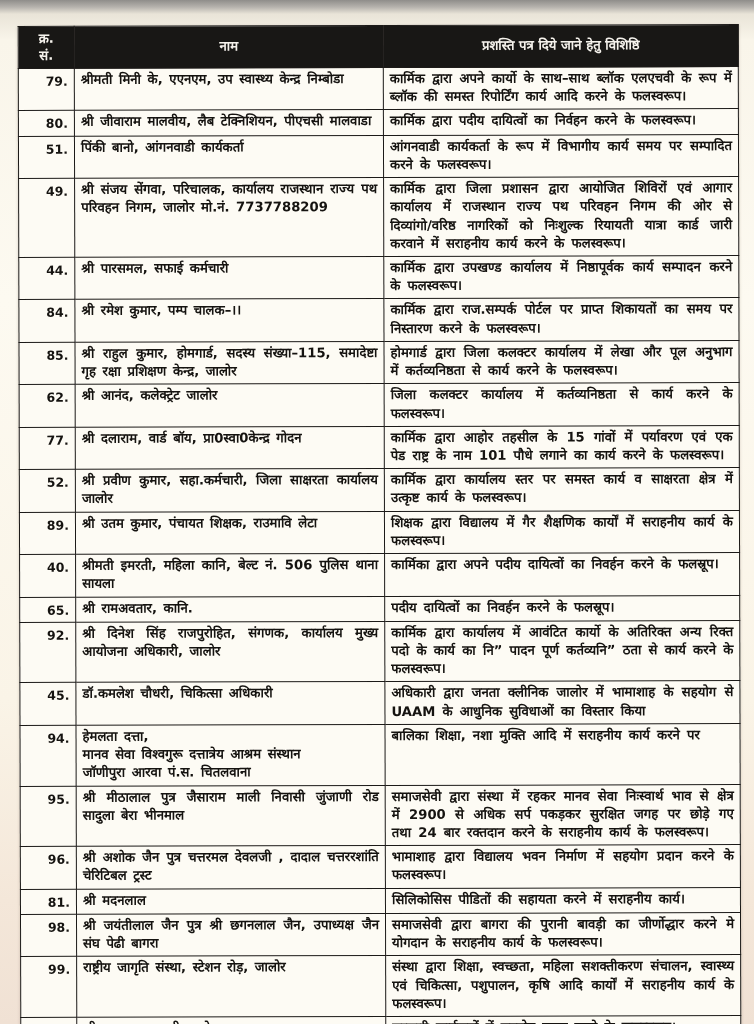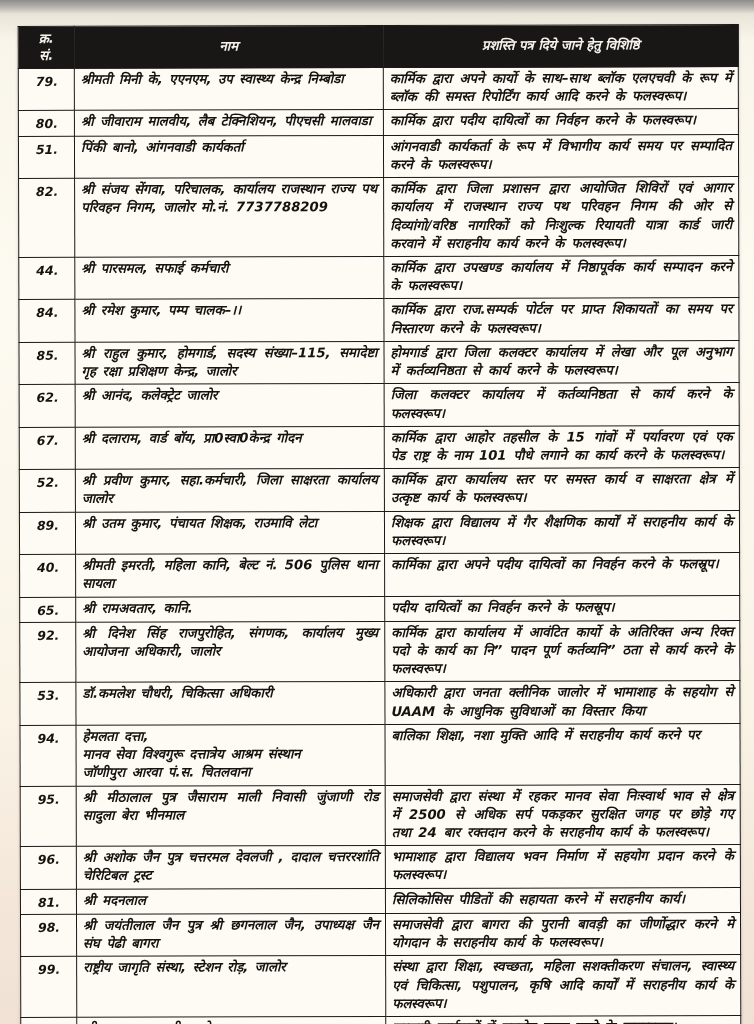--- a/index.html
+++ b/index.html
@@ -13,21 +13,20 @@
     font-family: "DejaVu Sans", sans-serif;
     background: linear-gradient(180deg,
       #8f8d8a 0px, #b5b2ad 7px, #e9e4d8 14px,
       #f9f5ea 40px, #fdfaf1 300px, #faf4e7 700px,
       #f4e7d9 900px, #f0e1d4 1024px);
   }
   .page {
     position: relative;
     width: 754px;
     height: 836px;
-    font-style: italic;
   }
   .scan-table {
     position: absolute;
     top: 25px;
     left: 19px;
     width: 721px;
     border-collapse: collapse;
     background: #fdfbf4;
     color: #151310;
     font-size: 13.2px;
@@ -47,21 +46,21 @@
     font-weight: bold;
     text-align: center;
     vertical-align: middle;
     padding: 4px 4px;
   }
   th.col-sn, td.sn { width: 42px; }
   th.col-name, td.name { width: 296px; }
   th.col-reason, td.reason { width: auto; }
   th.col-sn { white-space: pre-line; text-align: left; line-height: 1.25; }
   td.sn {
-    text-align: center;
+    text-align: right;
     padding-left: 7px;
     padding-top: 4px;
     font-size: 12.5px;
   }
   td.name {
     white-space: pre-line;
     text-align: justify;
     word-spacing: 2px;
   }
   td.reason {
@@ -95,21 +94,21 @@
       <td class="reason">कार्मिक द्वारा पदीय दायित्वों का निर्वहन करने के फलस्वरूप।</td>
     </tr>
 
     <tr>
       <td class="sn">51.</td>
       <td class="name">पिंकी बानो, आंगनवाडी कार्यकर्ता</td>
       <td class="reason">आंगनवाडी कार्यकर्ता के रूप में विभागीय कार्य समय पर सम्पादित करने के फलस्वरूप।</td>
     </tr>
 
     <tr>
-      <td class="sn">82.</td>
+      <td class="sn">49.</td>
       <td class="name">श्री संजय सेंगवा, परिचालक, कार्यालय राजस्थान राज्य पथ परिवहन निगम, जालोर मो.नं. 7737788209</td>
       <td class="reason">कार्मिक द्वारा जिला प्रशासन द्वारा आयोजित शिविरों एवं आगार कार्यालय में राजस्थान राज्य पथ परिवहन निगम की ओर से दिव्यांगो/वरिष्ठ नागरिकों को निःशुल्क रियायती यात्रा कार्ड जारी करवाने में सराहनीय कार्य करने के फलस्वरूप।</td>
     </tr>
 
     <tr>
       <td class="sn">44.</td>
       <td class="name">श्री पारसमल, सफाई कर्मचारी</td>
       <td class="reason">कार्मिक द्वारा उपखण्ड कार्यालय में निष्ठापूर्वक कार्य सम्पादन करने के फलस्वरूप।</td>
     </tr>
 
@@ -125,21 +124,21 @@
       <td class="reason">होमगार्ड द्वारा जिला कलक्टर कार्यालय में लेखा और पूल अनुभाग में कर्तव्यनिष्ठता से कार्य करने के फलस्वरूप।</td>
     </tr>
 
     <tr>
       <td class="sn">62.</td>
       <td class="name">श्री आनंद, कलेक्ट्रेट जालोर</td>
       <td class="reason">जिला कलक्टर कार्यालय में कर्तव्यनिष्ठता से कार्य करने के फलस्वरूप।</td>
     </tr>
 
     <tr>
-      <td class="sn">67.</td>
+      <td class="sn">77.</td>
       <td class="name">श्री दलाराम, वार्ड बॉय, प्रा0स्वा0केन्द्र गोदन</td>
       <td class="reason">कार्मिक द्वारा आहोर तहसील के 15 गांवों में पर्यावरण एवं एक पेड राष्ट्र के नाम 101 पौधे लगाने का कार्य करने के फलस्वरूप।</td>
     </tr>
 
     <tr>
       <td class="sn">52.</td>
       <td class="name">श्री प्रवीण कुमार, सहा.कर्मचारी, जिला साक्षरता कार्यालय जालोर</td>
       <td class="reason">कार्मिक द्वारा कार्यालय स्तर पर समस्त कार्य व साक्षरता क्षेत्र में उत्कृष्ट कार्य के फलस्वरूप।</td>
     </tr>
 
@@ -161,37 +160,37 @@
       <td class="reason">पदीय दायित्वों का निवर्हन करने के फलस्रूप।</td>
     </tr>
 
     <tr>
       <td class="sn">92.</td>
       <td class="name">श्री दिनेश सिंह राजपुरोहित, संगणक, कार्यालय मुख्य आयोजना अधिकारी, जालोर</td>
       <td class="reason">कार्मिक द्वारा कार्यालय में आवंटित कार्यो के अतिरिक्त अन्य रिक्त पदो के कार्य का नि” पादन पूर्ण कर्तव्यनि” ठता से कार्य करने के फलस्वरूप।</td>
     </tr>
 
     <tr>
-      <td class="sn">53.</td>
+      <td class="sn">45.</td>
       <td class="name">डॉ.कमलेश चौधरी, चिकित्सा अधिकारी</td>
       <td class="reason">अधिकारी द्वारा जनता क्लीनिक जालोर में भामाशाह के सहयोग से UAAM के आधुनिक सुविधाओं का विस्तार किया</td>
     </tr>
 
     <tr>
       <td class="sn">94.</td>
       <td class="name">हेमलता दत्ता,
 मानव सेवा विश्वगुरू दत्तात्रेय आश्रम संस्थान
 जॉणीपुरा आरवा पं.स. चितलवाना</td>
       <td class="reason">बालिका शिक्षा, नशा मुक्ति आदि में सराहनीय कार्य करने पर</td>
     </tr>
 
     <tr>
       <td class="sn">95.</td>
       <td class="name">श्री मीठालाल पुत्र जैसाराम माली निवासी जुंजाणी रोड सादुला बेरा भीनमाल</td>
-      <td class="reason">समाजसेवी द्वारा संस्था में रहकर मानव सेवा निःस्वार्थ भाव से क्षेत्र में 2500 से अधिक सर्प पकड़कर सुरक्षित जगह पर छोड़े गए तथा 24 बार रक्तदान करने के सराहनीय कार्य के फलस्वरूप।</td>
+      <td class="reason">समाजसेवी द्वारा संस्था में रहकर मानव सेवा निःस्वार्थ भाव से क्षेत्र में 2900 से अधिक सर्प पकड़कर सुरक्षित जगह पर छोड़े गए तथा 24 बार रक्तदान करने के सराहनीय कार्य के फलस्वरूप।</td>
     </tr>
 
     <tr>
       <td class="sn">96.</td>
       <td class="name">श्री अशोक जैन पुत्र चत्तरमल देवलजी , दादाल चत्तररशांति चेरिटिबल ट्रस्ट</td>
       <td class="reason">भामाशाह द्वारा विद्यालय भवन निर्माण में सहयोग प्रदान करने के फलस्वरूप।</td>
     </tr>
 
     <tr>
       <td class="sn">81.</td>

